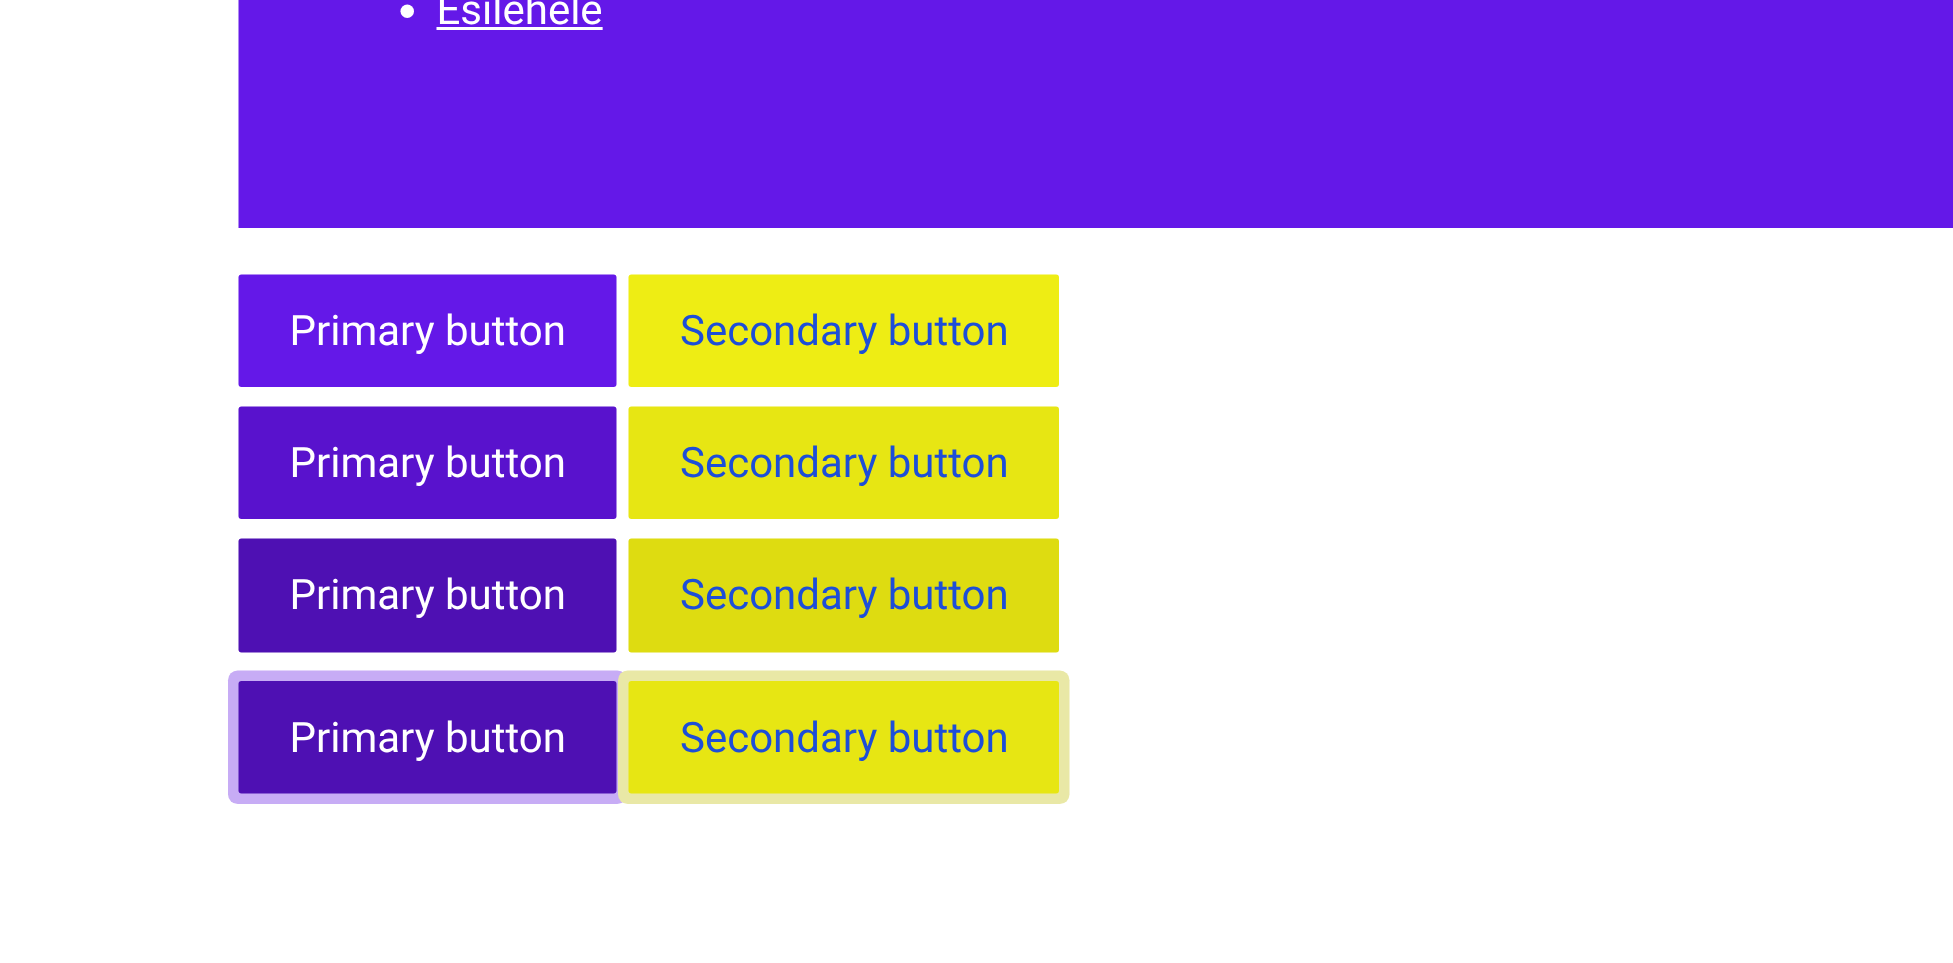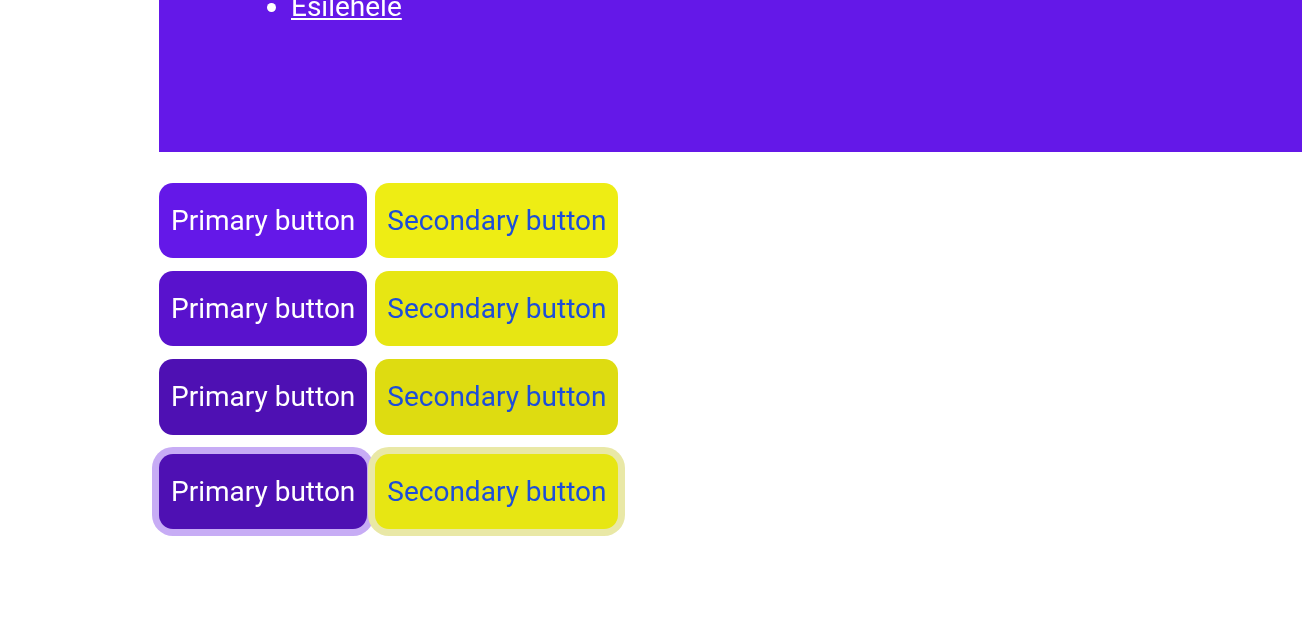--- a/index.html
+++ b/index.html
@@ -48,22 +48,22 @@
     }
     
     .button-row {
       display: flex;
       gap: 8px;
       margin-bottom: 13px;
     }
     
     .btn {
       border: none;
-      border-radius: 14px;
-      padding: 18px 12px;
+      border-radius: 2px;
+      padding: 18px 34px;
       font-size: 28px;
       font-weight: 400;
       cursor: pointer;
       font-family: inherit;
       line-height: 1.4;
     }
     
     .btn-primary {
       color: #ffffff;
     }

